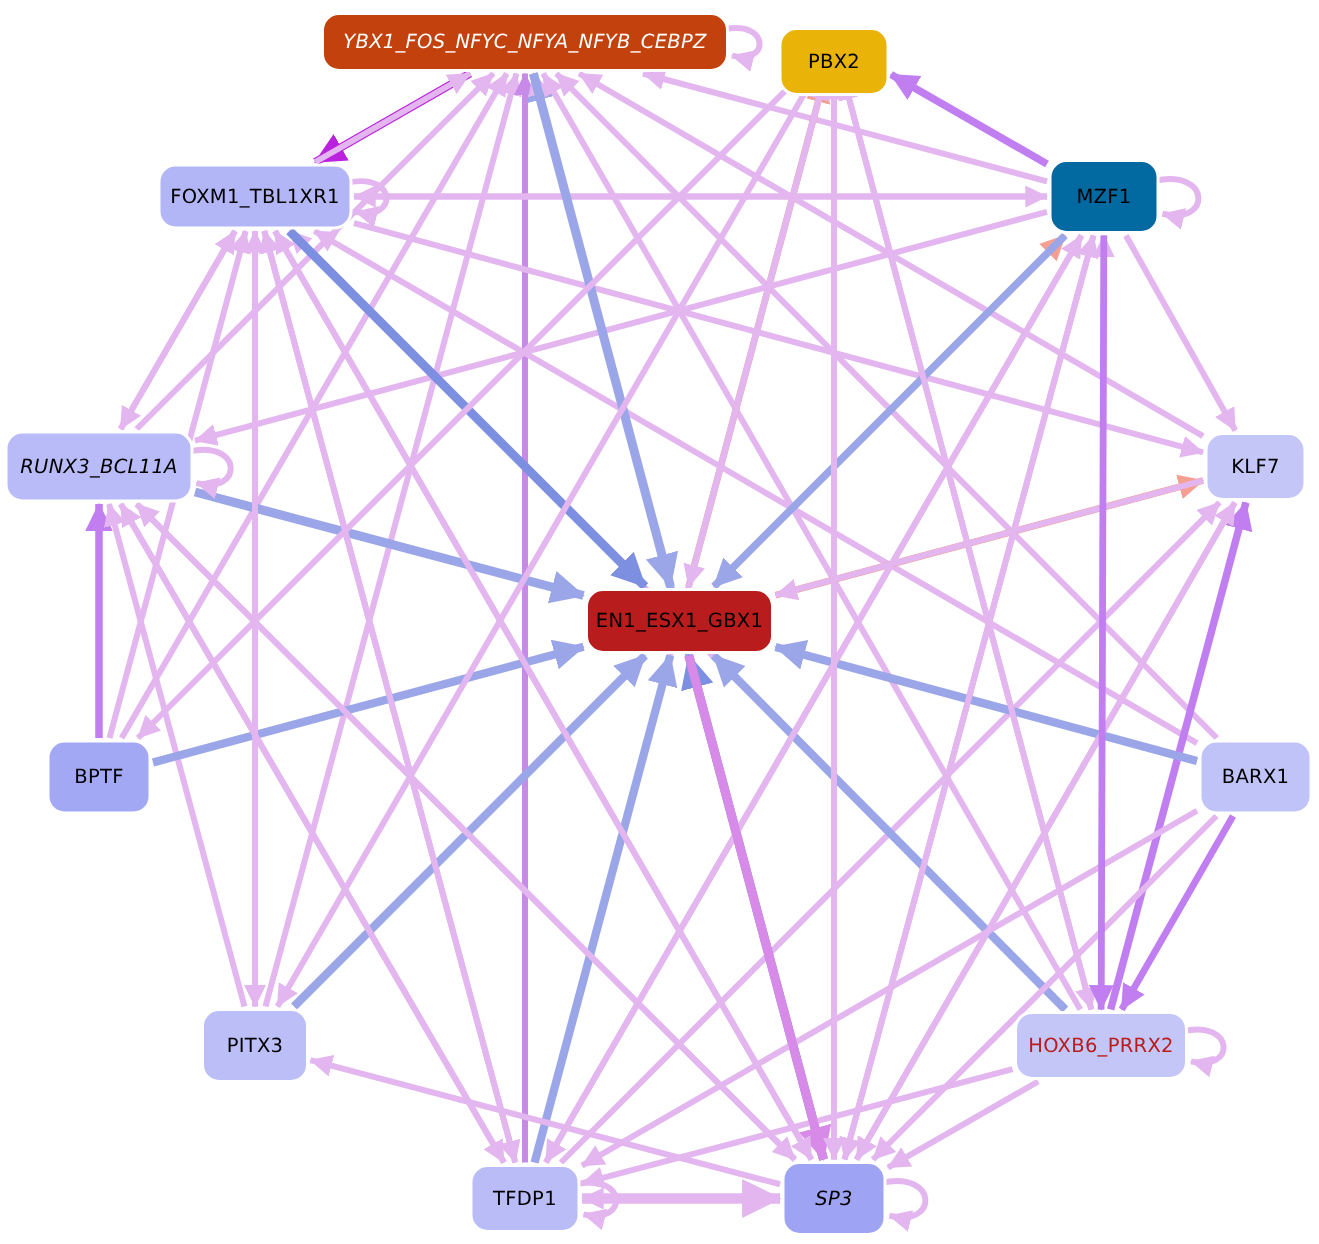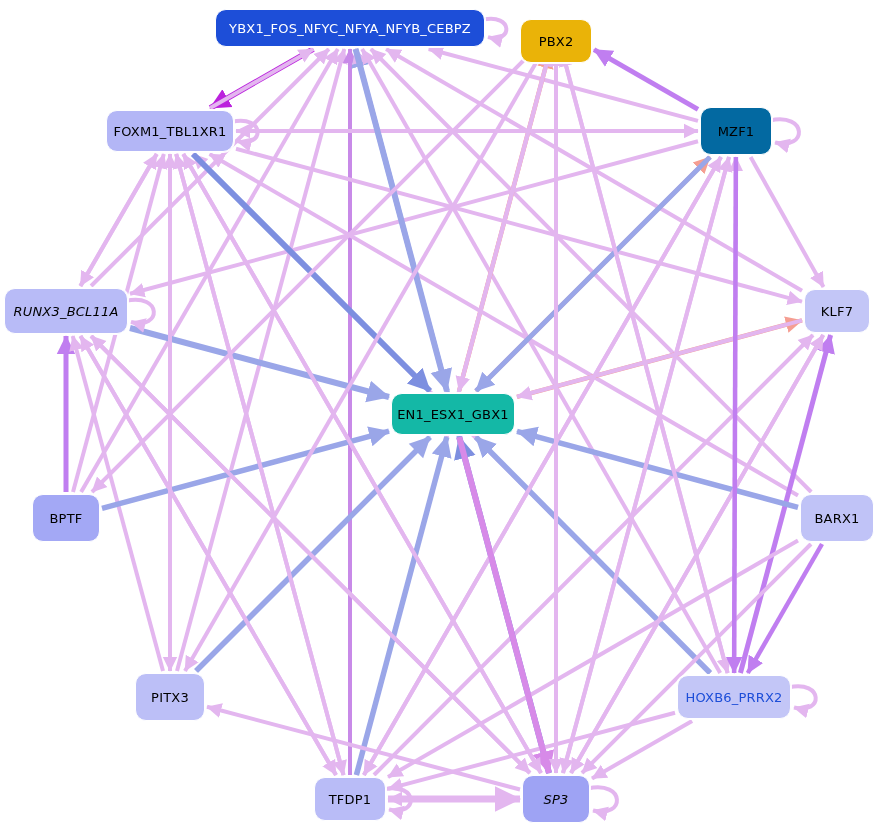--- a/index.html
+++ b/index.html
@@ -125,51 +125,51 @@
         <path d="M 483 19.64 C 513.272 13.256, 513.272 43.504, 488 37.12" fill="none" stroke="#e3b6ef" stroke-width="4" marker-end="url(#ce3b6ef)"></path>
         <path d="M 232 121.76 C 265.248 114.70400000000001, 265.248 148.13600000000002, 237 141.08" fill="none" stroke="#e3b6ef" stroke-width="4" marker-end="url(#ce3b6ef)"></path>
         <path d="M 770 120.44 C 807.712 112.376, 807.712 150.584, 775 142.52" fill="none" stroke="#e3b6ef" stroke-width="4" marker-end="url(#ce3b6ef)"></path>
         <path d="M 126 300.88 C 162.224 293.152, 162.224 329.76800000000003, 131 322.04" fill="none" stroke="#e3b6ef" stroke-width="4" marker-end="url(#ce3b6ef)"></path>
         <path d="M 789 687.32 C 823.736 679.928, 823.736 714.952, 794 707.56" fill="none" stroke="#e3b6ef" stroke-width="4" marker-end="url(#ce3b6ef)"></path>
         <path d="M 384 789.32 C 418.736 781.928, 418.736 816.952, 389 809.56" fill="none" stroke="#e3b6ef" stroke-width="4" marker-end="url(#ce3b6ef)"></path>
         <path d="M 588 788.44 C 625.712 780.3760000000001, 625.712 818.584, 593 810.52" fill="none" stroke="#e3b6ef" stroke-width="4" marker-end="url(#ce3b6ef)"></path>
       </g>
   </svg>
   <div id="nodes-layer">
-      <div class="node" style="left: 215px; top: 9px; width: 270px; height: 38px; background: #1d4ed8; color: rgb(255, 255, 255);">
+      <div class="node" style="left: 215px; top: 9px; width: 270px; height: 38px; background: #c2410c; color: rgb(255, 255, 255); font-style: italic;">
         <span>YBX1_FOS_NFYC_NFYA_NFYB_CEBPZ</span>
       </div>
       <div class="node" style="left: 520px; top: 19px; width: 72px; height: 44px; background: #eab308; color: rgb(0, 0, 0);">
         <span>PBX2</span>
       </div>
       <div class="node" style="left: 106px; top: 110px; width: 128px; height: 42px; background: rgb(179, 182, 246); color: rgb(0, 0, 0); text-align: right;">
         <span>FOXM1_TBL1XR1</span>
       </div>
       <div class="node" style="left: 700px; top: 107px; width: 72px; height: 48px; background: #0369a1; color: rgb(0, 0, 0); text-align: center;">
         <span>MZF1</span>
       </div>
       <div class="node" style="left: 4px; top: 288px; width: 124px; height: 46px; background: rgb(184, 187, 247); color: rgb(0, 0, 0); font-style: italic;">
         <span>RUNX3_BCL11A</span>
       </div>
       <div class="node" style="left: 804px; top: 289px; width: 66px; height: 44px; background: rgb(195, 198, 247); color: rgb(0, 0, 0);">
         <span>KLF7</span>
       </div>
-      <div class="node" style="left: 391px; top: 393px; width: 124px; height: 42px; background: #14b8a6; color: rgb(0, 0, 0);">
+      <div class="node" style="left: 391px; top: 393px; width: 124px; height: 42px; background: #b91c1c; color: rgb(0, 0, 0);">
         <span>EN1_ESX1_GBX1</span>
       </div>
       <div class="node" style="left: 32px; top: 494px; width: 68px; height: 48px; background: rgb(163, 168, 245); color: rgb(0, 0, 0);">
         <span>BPTF</span>
       </div>
       <div class="node" style="left: 800px; top: 494px; width: 74px; height: 48px; background: rgb(192, 195, 247); color: rgb(0, 0, 0);">
         <span>BARX1</span>
       </div>
       <div class="node" style="left: 135px; top: 673px; width: 70px; height: 48px; background: rgb(188, 191, 247); color: rgb(0, 0, 0);">
         <span>PITX3</span>
       </div>
-      <div class="node" style="left: 677px; top: 675px; width: 114px; height: 44px; background: rgb(195, 198, 247); color: #1d4ed8; align-items: center;">
+      <div class="node" style="left: 677px; top: 675px; width: 114px; height: 44px; background: rgb(195, 198, 247); color: #b91c1c; align-items: center;">
         <span>HOXB6_PRRX2</span>
       </div>
       <div class="node" style="left: 314px; top: 777px; width: 72px; height: 44px; background: rgb(185, 188, 247); color: rgb(0, 0, 0);">
         <span>TFDP1</span>
       </div>
       <div class="node" style="left: 522px; top: 775px; width: 68px; height: 48px; background: rgb(158, 163, 244); color: rgb(0, 0, 0); font-style: italic;">
         <span>SP3</span>
       </div>
     </div>
 </div>

